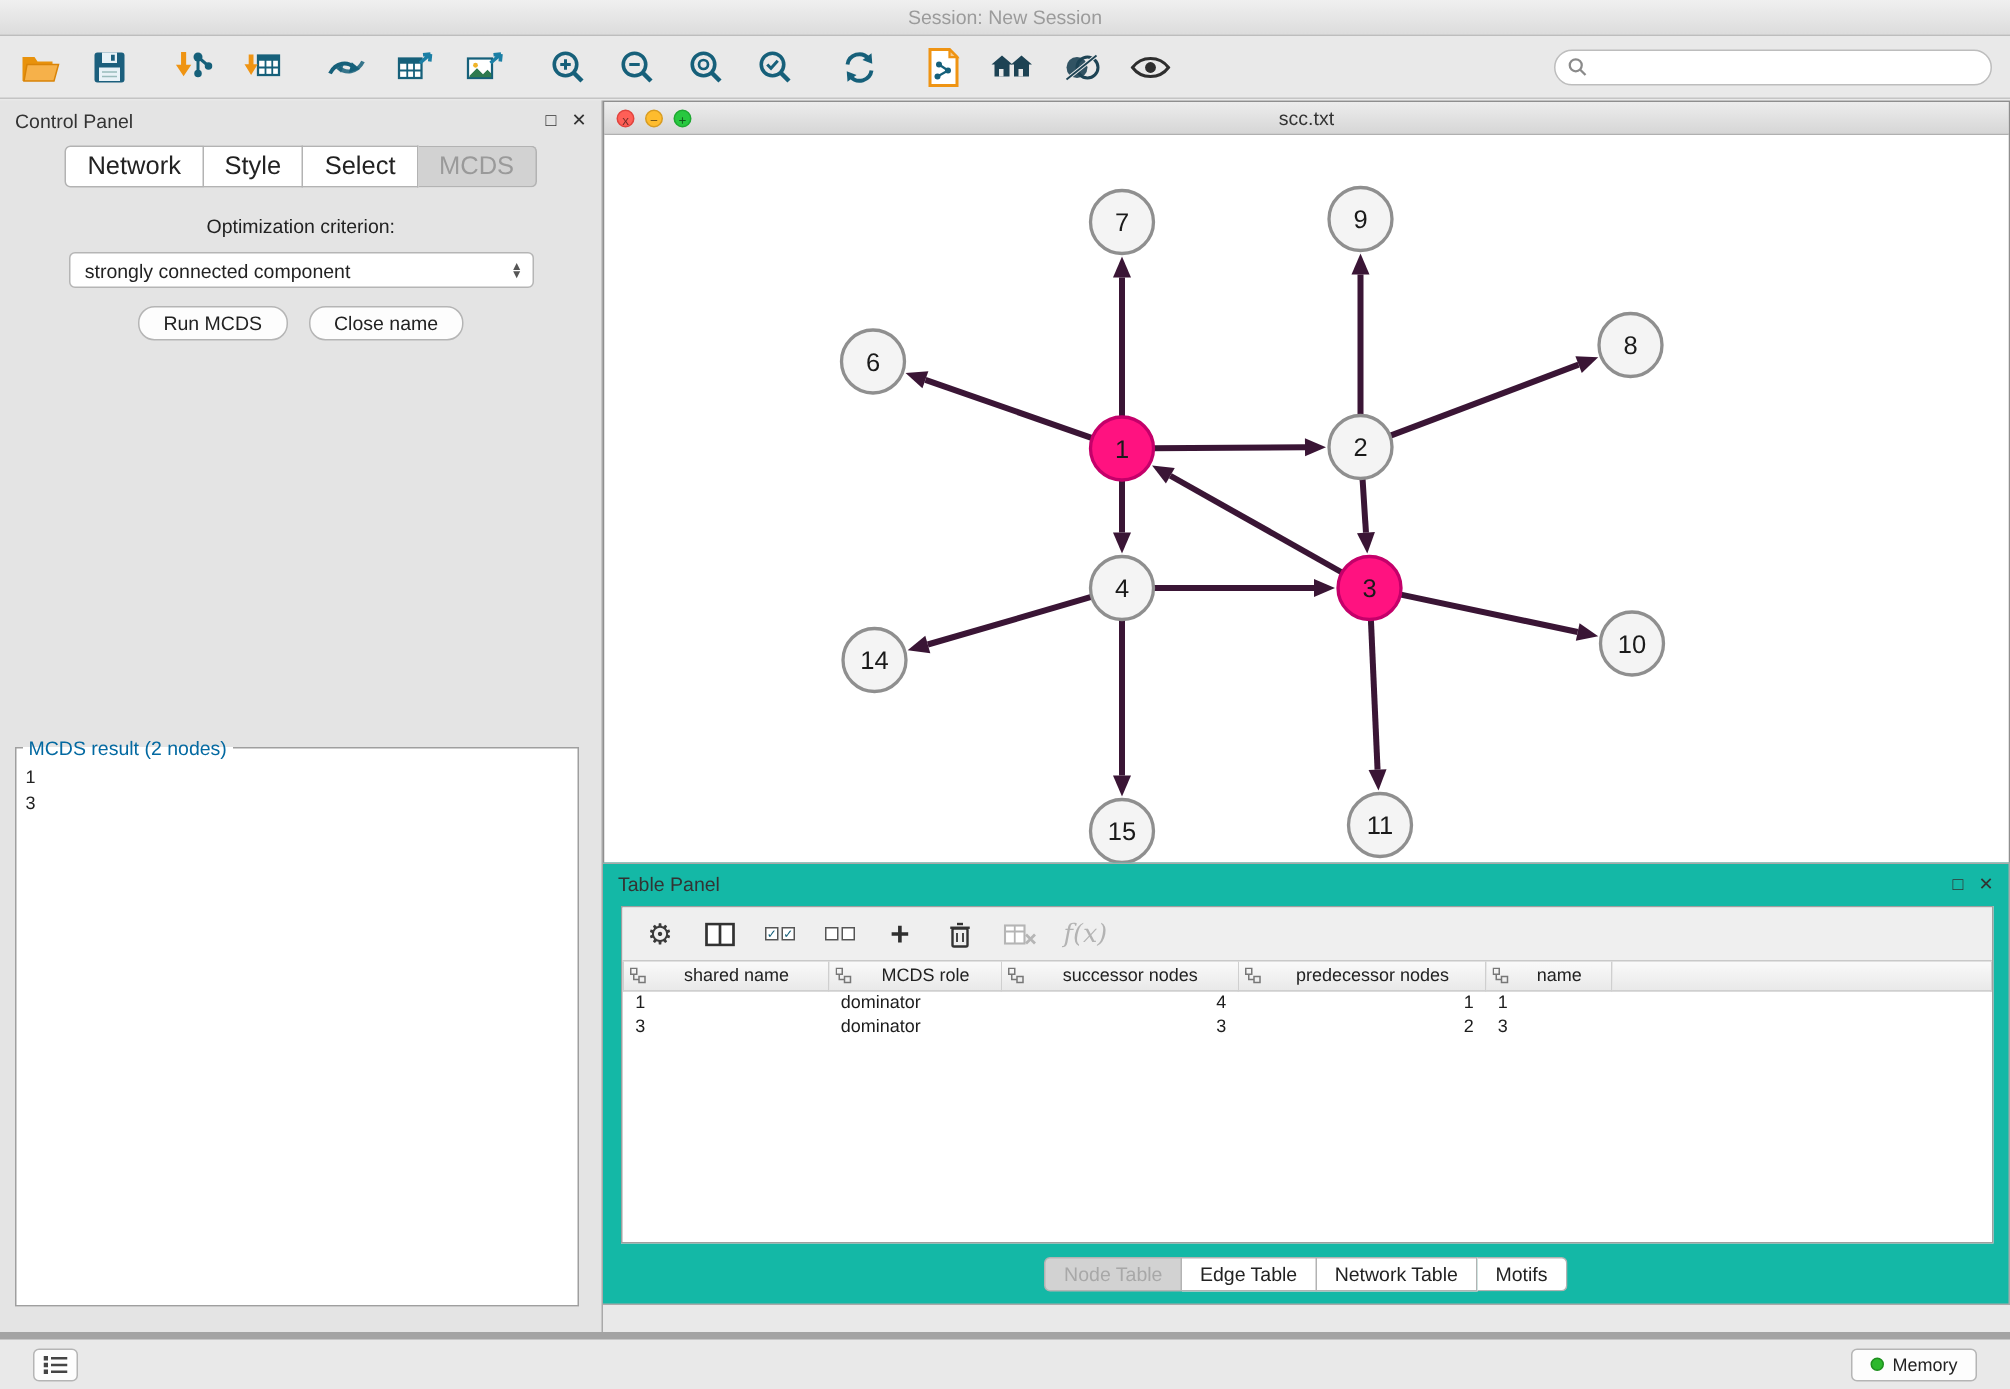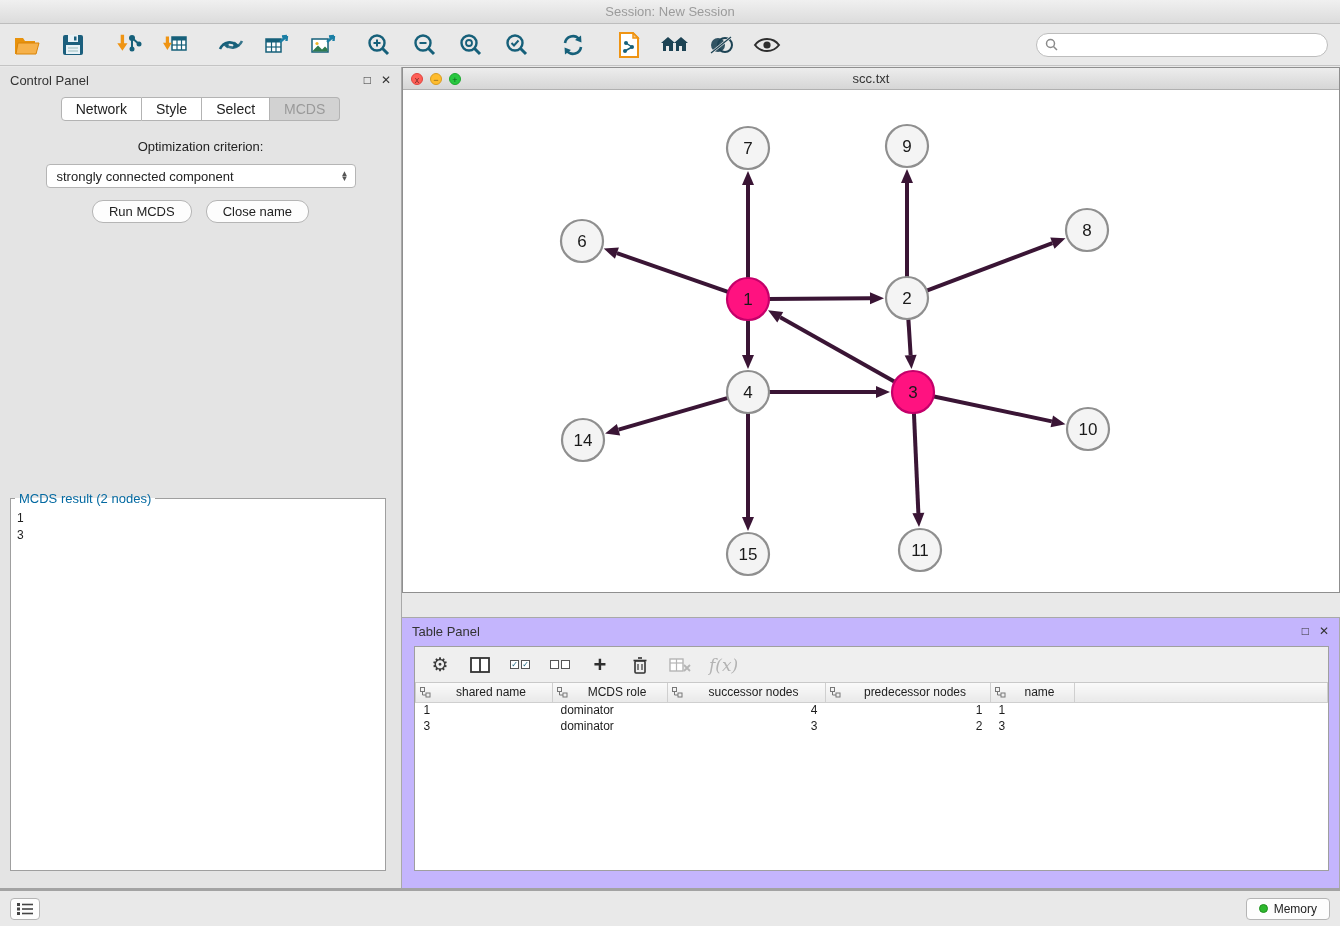--- a/index.html
+++ b/index.html
@@ -40,21 +40,21 @@
     background:#e4e4e4; border-right:1px solid #a9a9a9;
   }
   .panel-header {
     height:26px; display:flex; align-items:center; padding:0 10px;
     font-size:13px; color:#333;
   }
   .panel-header .spacer { flex:1; }
   .win-glyph { font-size:12px; color:#333; margin-left:10px; cursor:default; }
   .cp-tabs { display:flex; justify-content:center; margin-top:4px; }
   .cp-tab {
-    font-size:14px; padding:3px 14px; background:#fff; border:1px solid #b3b3b3;
+    font-size:17px; padding:3px 14px; background:#fff; border:1px solid #b3b3b3;
     border-left:none; color:#222; cursor:default;
   }
   .cp-tab:first-child { border-left:1px solid #b3b3b3; border-radius:4px 0 0 4px; }
   .cp-tab:last-child { border-radius:0 4px 4px 0; }
   .cp-tab.active { background:#d2d2d2; color:#9a9a9a; }
   .cp-body { padding:18px 0 0 0; text-align:center; }
   .opt-label { font-size:13px; margin-bottom:10px; }
   .dropdown {
     margin:0 auto; width:310px; height:24px; background:#fff; border:1px solid #b5b5b5;
     border-radius:4px; display:flex; align-items:center; padding:0 6px 0 10px;
@@ -88,22 +88,22 @@
   .tl.red { background:#ff5f57; border:1px solid #e0443e; }
   .tl.yellow { background:#febc2e; border:1px solid #d89c21; }
   .tl.green { background:#28c840; border:1px solid #1ea831; }
   .net-title {
     position:absolute; left:0; right:0; text-align:center; font-size:13px; color:#333; pointer-events:none;
   }
   .net-canvas { width:100%; height:502px; background:#fff; }
 
   
   .table-panel {
-    position:absolute; left:402px; top:550px; width:938px; height:295px;
-    background:#c4b5fd; border:1px solid #a9a9a9; border-left:none;
+    position:absolute; left:402px; top:508px; width:938px; height:295px;
+    background:#14b8a6; border:1px solid #a9a9a9; border-left:none;
   }
   .tp-inner {
     position:absolute; left:12px; right:10px; top:28px; bottom:40px;
     background:#fff; border:1px solid #9f9f9f;
   }
   .tp-toolbar {
     height:36px; background:#efefef; border-bottom:1px solid #c9c9c9;
     display:flex; align-items:center; gap:18px; padding:0 14px;
   }
   .tp-tool { display:flex; align-items:center; justify-content:center; min-width:22px; height:24px; cursor:default; }
@@ -128,22 +128,22 @@
   .tp-tab {
     font-size:13px; padding:3px 12px; background:#fff; border:1px solid #b3b3b3; border-left:none; cursor:default;
   }
   .tp-tab:first-child { border-left:1px solid #b3b3b3; border-radius:4px 0 0 4px; }
   .tp-tab:last-child { border-radius:0 4px 4px 0; }
   .tp-tab.active { background:#d2d2d2; color:#a8a8a8; }
 
   
   .statusbar {
     position:absolute; left:0; bottom:0; width:1340px; height:38px;
-    background:#e9e9e9; border-top:3px solid #a3a3a3;
-    display:flex; align-items:center; padding:0 10px;
+    background:#e9e9e9; border-top:5px solid #a3a3a3;
+    display:flex; align-items:center; padding:0 22px;
   }
   .status-left-btn {
     width:30px; height:22px; background:#fdfdfd; border:1px solid #b5b5b5; border-radius:4px;
     display:flex; align-items:center; justify-content:center; cursor:default;
   }
   .memory-btn {
     margin-left:auto; height:22px; background:#fdfdfd; border:1px solid #b5b5b5; border-radius:4px;
     display:flex; align-items:center; gap:6px; font-size:12px; padding:0 12px; cursor:default;
   }
   .green-dot { width:9px; height:9px; border-radius:50%; background:#2db82d; border:1px solid #1f8f1f; }
@@ -542,20 +542,26 @@
             <td>dominator</td>
             <td class="num">3</td>
             <td class="num">2</td>
             <td>3</td>
             <td></td>
           </tr>
         </tbody>
       </table>
     </div>
 
+    <div class="tp-tabs">
+      <span class="tp-tab active">Node Table</span>
+      <span class="tp-tab">Edge Table</span>
+      <span class="tp-tab">Network Table</span>
+      <span class="tp-tab">Motifs</span>
+    </div>
   </div>
 </div>
 
 <div class="statusbar">
   <div class="status-left-btn">
     <svg width="16" height="12" viewBox="0 0 16 12">
       <rect x="0" y="0" width="3" height="3" fill="#444"></rect>
         <line x1="5" y1="1.5" x2="16" y2="1.5" stroke="#444" stroke-width="1.6"></line>
       <rect x="0" y="4.5" width="3" height="3" fill="#444"></rect>
         <line x1="5" y1="6" x2="16" y2="6" stroke="#444" stroke-width="1.6"></line>

